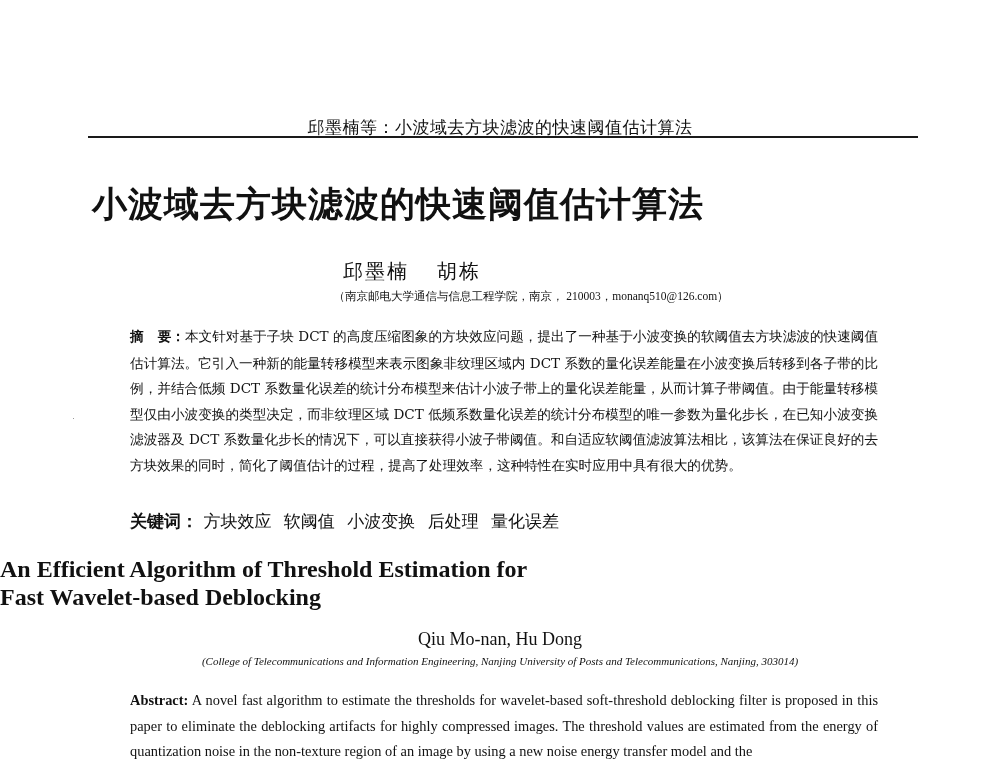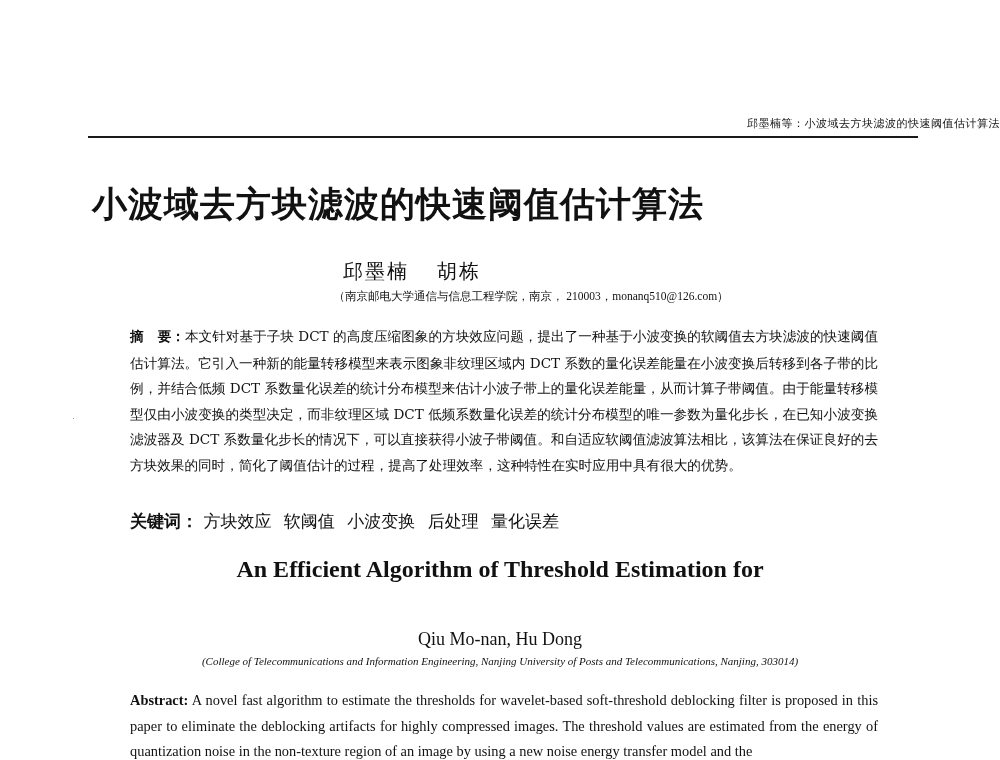--- a/index.html
+++ b/index.html
@@ -13,22 +13,22 @@
       position: relative;
       overflow: hidden;
       color: #111111;
       font-family: "DejaVu Serif", serif;
     }
     .running-header {
       position: absolute;
       left: 0;
       width: 1000px;
       top: 116px;
-      text-align: right;
-      font-size: 11px;
+      text-align: center;
+      font-size: 17px;
       letter-spacing: 0.5px;
       font-family: "DejaVu Serif", serif;
     }
     .header-rule {
       position: absolute;
       left: 88px;
       width: 830px;
       top: 136px;
       height: 2px;
       background: #1a1a1a;
@@ -91,21 +91,20 @@
     .cn-keywords .label {
       font-family: "DejaVu Sans", sans-serif;
       font-weight: bold;
     }
     .cn-keywords .kw { margin-right: 7px; }
     .en-title {
       position: absolute;
       left: 0;
       width: 1000px;
       top: 555px;
-      text-align: center;
       font-family: "Liberation Serif", serif;
       font-weight: bold;
       font-size: 24px;
       line-height: 28px;
     }
     .en-authors {
       position: absolute;
       left: 0;
       width: 1000px;
       top: 629px;
@@ -166,20 +165,21 @@
   <span class="label">关键词：</span>
   <span class="kw">方块效应</span>
   <span class="kw">软阈值</span>
   <span class="kw">小波变换</span>
   <span class="kw">后处理</span>
   <span class="kw">量化误差</span>
 </div>
 
 <div class="en-title">
   <div>An Efficient Algorithm of Threshold Estimation for</div>
+  <div>Fast Wavelet-based Deblocking</div>
 </div>
 
 <div class="en-authors">Qiu Mo-nan, Hu Dong</div>
 <div class="en-affil">(College of Telecommunications and Information Engineering, Nanjing University of Posts and Telecommunications, Nanjing, 303014)</div>
 
 <p class="en-abstract">
   <span class="label">Abstract:</span>
   <span>A novel fast algorithm to estimate the thresholds for wavelet-based soft-threshold deblocking filter is proposed in this paper to eliminate the deblocking artifacts for highly compressed images. The threshold values are estimated from the energy of quantization noise in the non-texture region of an image by using a new noise energy transfer model and the</span>
 </p>
 

